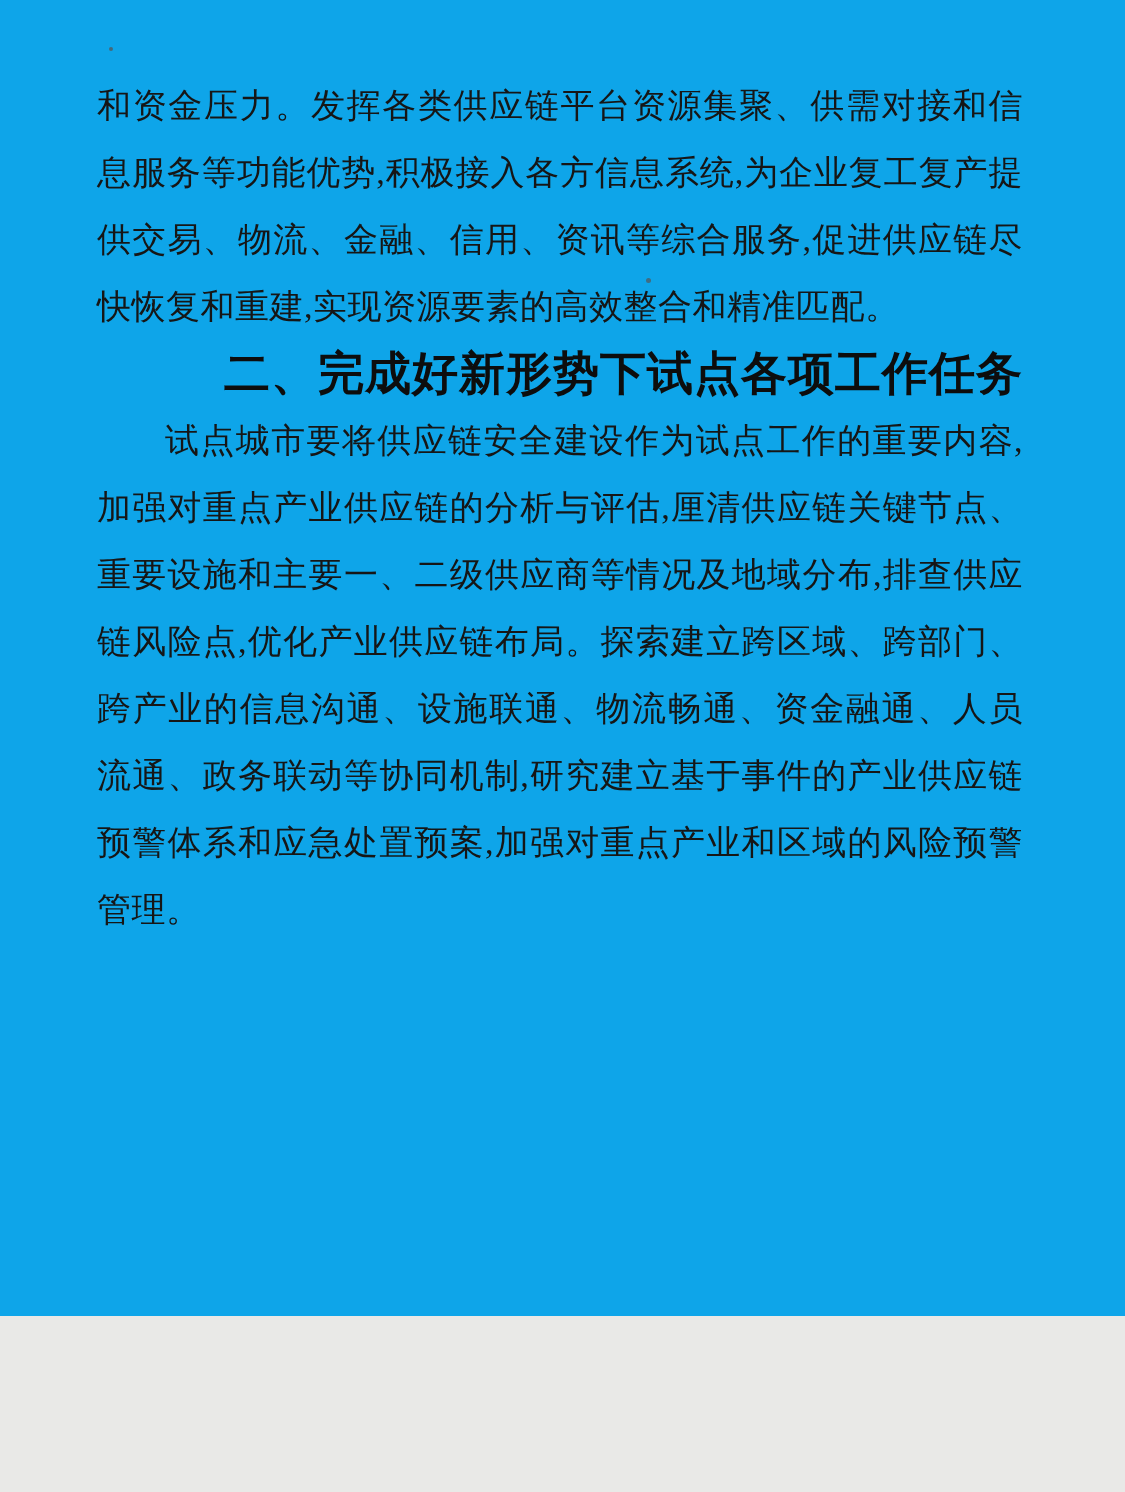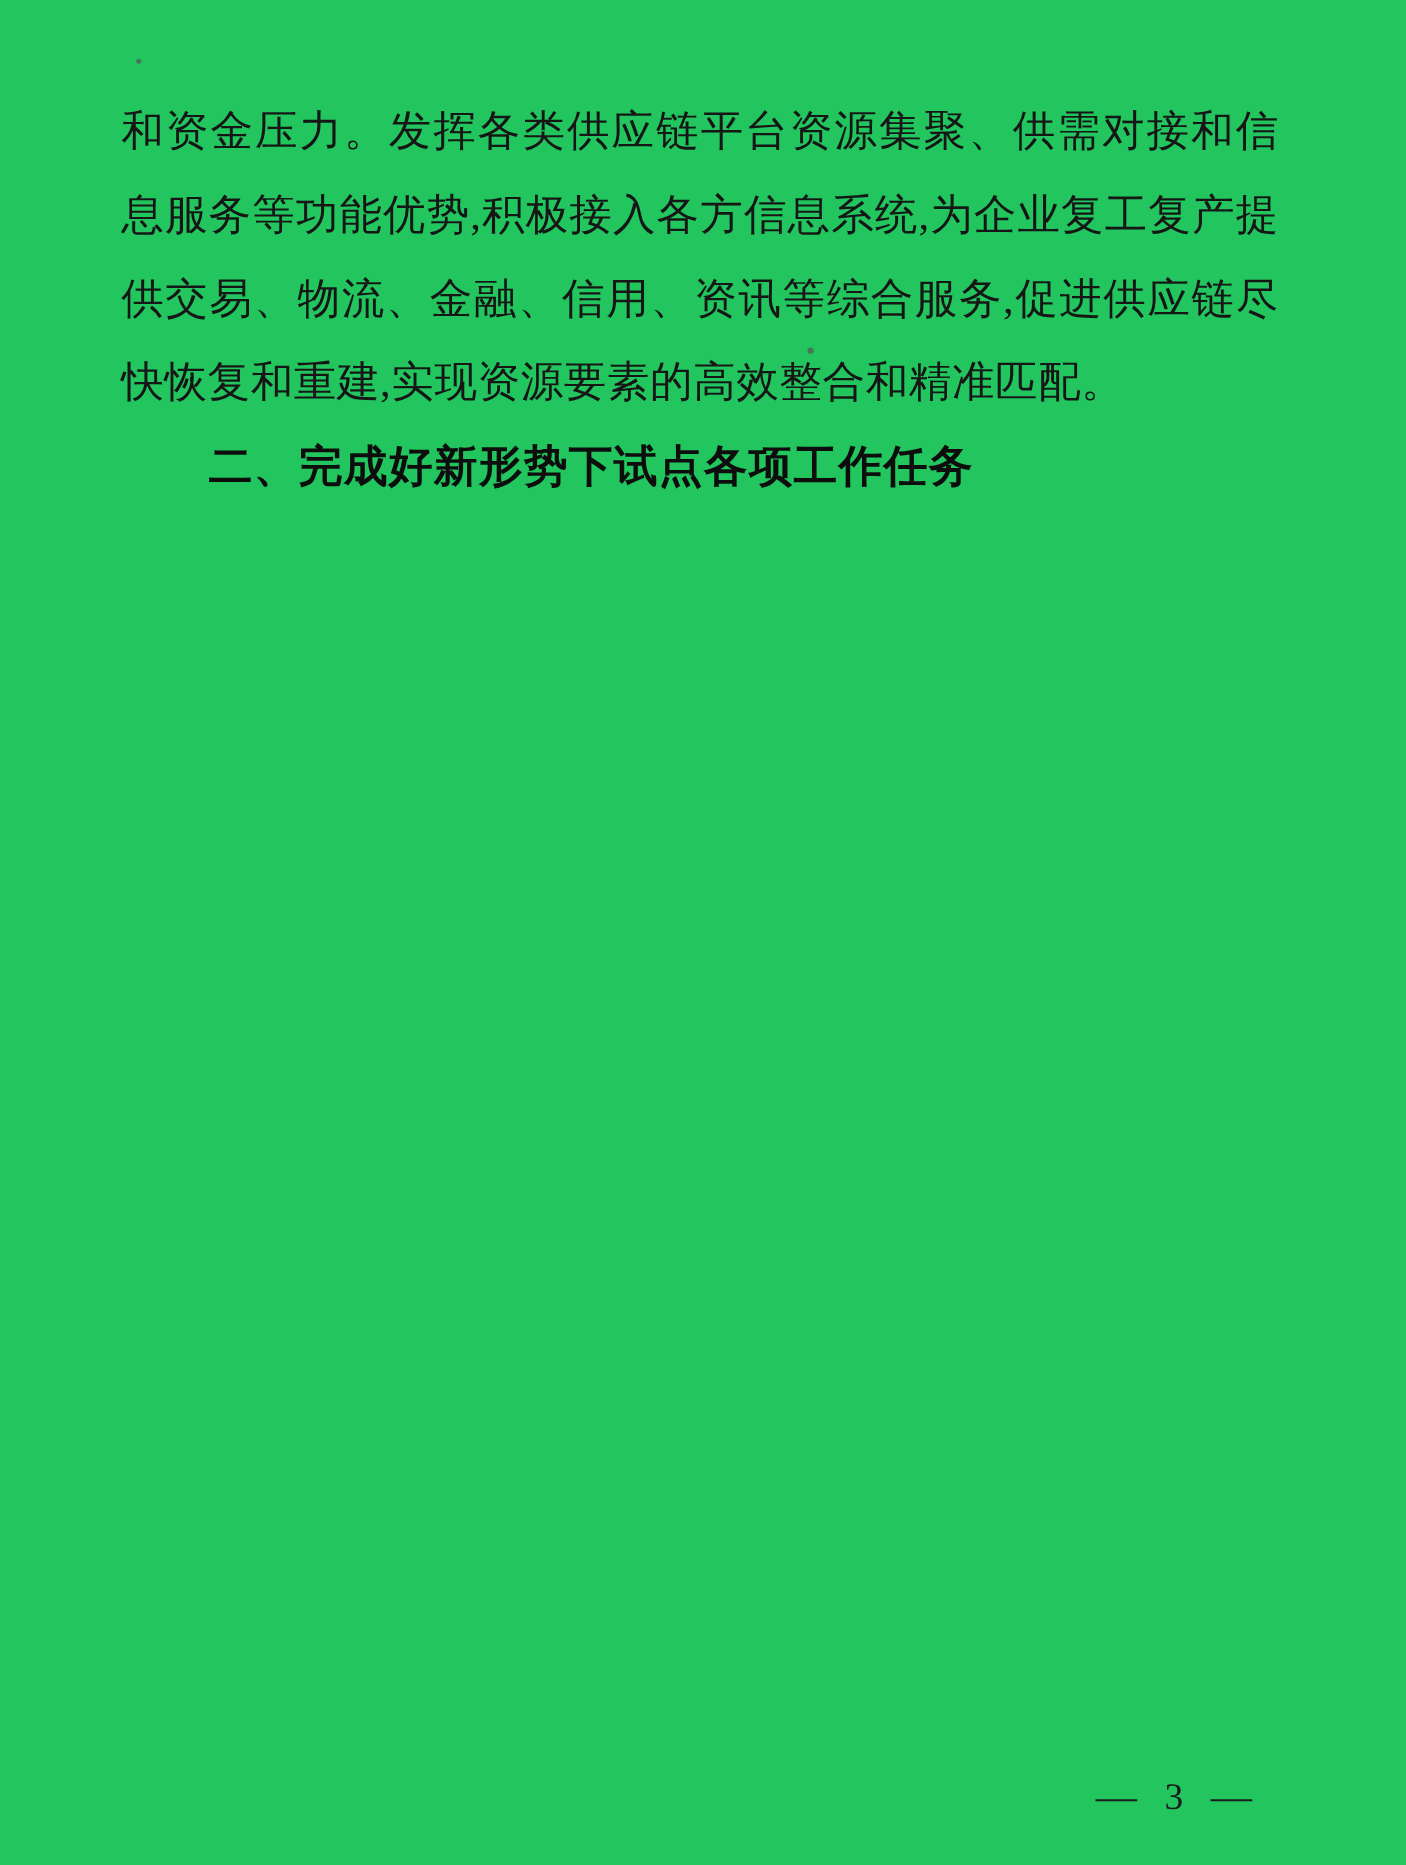--- a/index.html
+++ b/index.html
@@ -8,22 +8,22 @@
   }
   body {
     width: 1125px;
     height: 1492px;
     background: #e9e9e7;
     font-family: "Liberation Serif", serif;
   }
   .sheet {
     position: relative;
     width: 1125px;
-    height: 1492px;
-    background: #22c55e;
+    height: 1316px;
+    background: #0ea5e9;
     overflow: hidden;
     color: #141414;
   }
   .text-block {
     position: absolute;
     left: 97px;
     top: 72px;
     width: 926px;
   }
   .para {
@@ -34,27 +34,28 @@
     text-justify: inter-character;
     letter-spacing: 0.5px;
     color: #161616;
     font-family: "Liberation Serif", serif;
   }
   .para.indent {
     text-indent: 2em;
   }
   .section-heading {
     margin: 0;
-    font-size: 35px;
+    font-size: 46px;
     line-height: 67px;
     font-weight: 700;
     text-indent: 2em;
     letter-spacing: 1px;
     color: #0d0d0d;
     font-family: "Liberation Sans", sans-serif;
+    text-align: right;
   }
   .subsection-heading {
     margin: 0;
     font-size: 34px;
     line-height: 67px;
     font-weight: 700;
     text-indent: 2em;
     letter-spacing: 0.5px;
     color: #0d0d0d;
     font-family: "Liberation Serif", serif;
@@ -105,20 +106,21 @@
   <span class="speck speck-mid"></span>
 
   <div class="text-block">
 
     <p class="para">和资金压力。发挥各类供应链平台资源集聚、供需对接和信息服务等功能优势,积极接入各方信息系统,为企业复工复产提供交易、物流、金融、信用、资讯等综合服务,促进供应链尽快恢复和重建,实现资源要素的高效整合和精准匹配。</p>
 
     <h2 class="section-heading">二、完成好新形势下试点各项工作任务</h2>
 
 
 
+    <p class="para indent">试点城市要将供应链安全建设作为试点工作的重要内容,加强对重点产业供应链的分析与评估,厘清供应链关键节点、重要设施和主要一、二级供应商等情况及地域分布,排查供应链风险点,优化产业供应链布局。探索建立跨区域、跨部门、跨产业的信息沟通、设施联通、物流畅通、资金融通、人员流通、政务联动等协同机制,研究建立基于事件的产业供应链预警体系和应急处置预案,加强对重点产业和区域的风险预警管理。</p>
 
   </div>
 
   <div class="page-footer">
     <span class="dash">—</span>
     <span class="num">3</span>
     <span class="dash">—</span>
   </div>
 
 </div>

